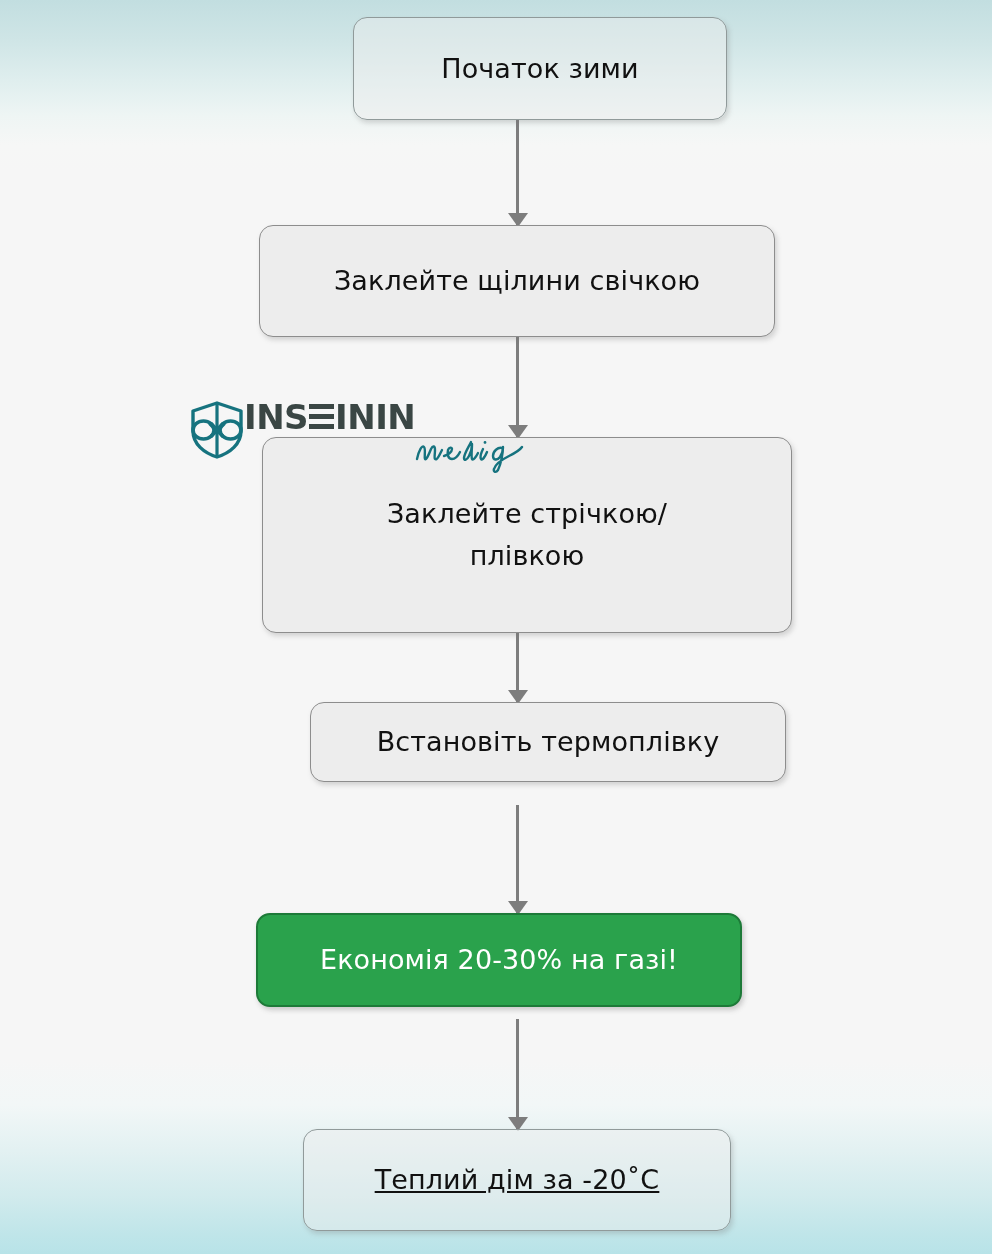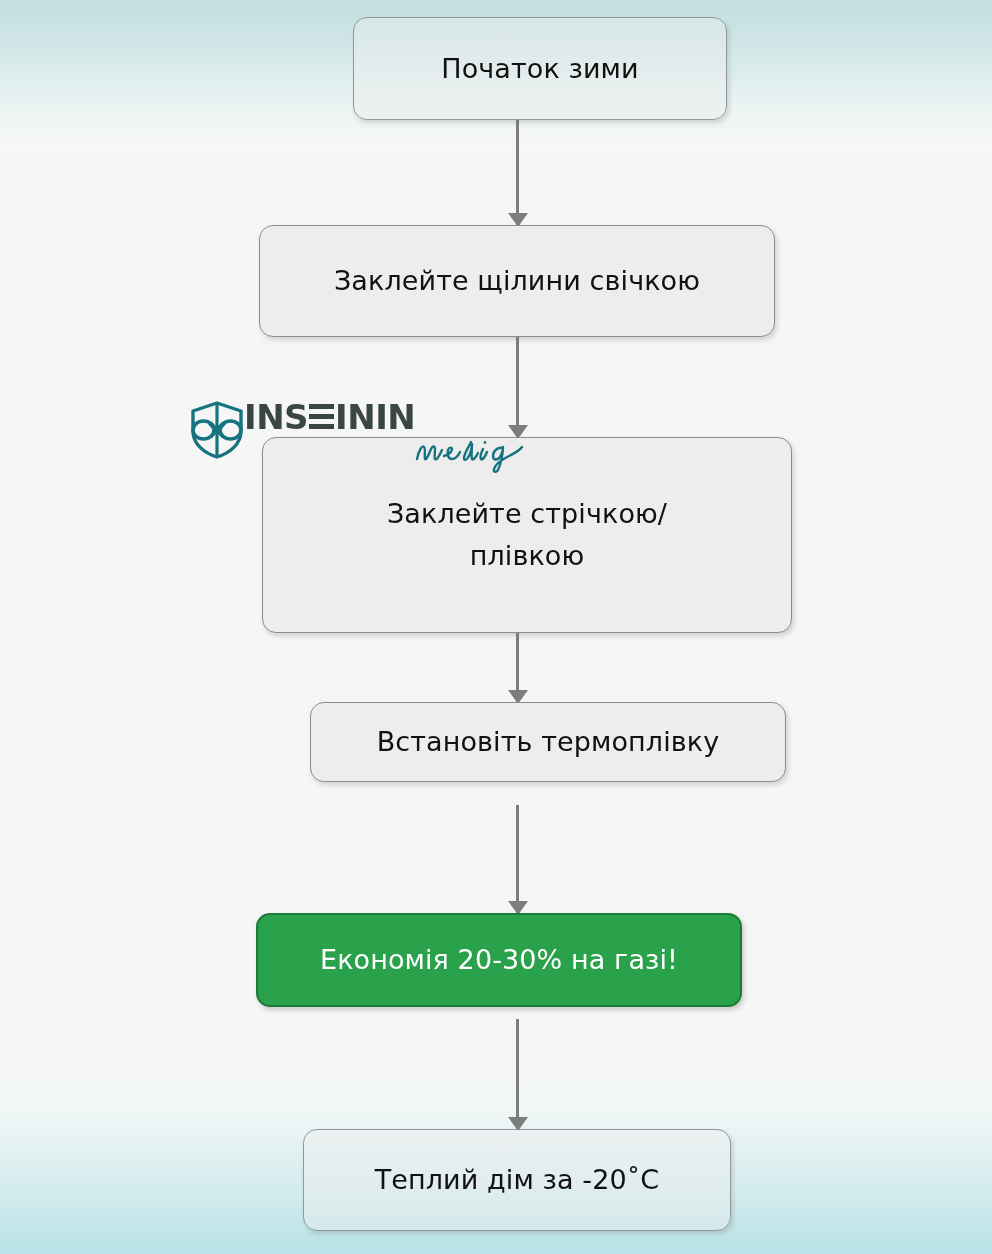--- a/index.html
+++ b/index.html
@@ -73,21 +73,21 @@
     padding: 0 18px;
     white-space: pre-line;
   }
 
   
   #node-start   { left: 353px; top: 17px;   width: 374px; height: 103px; }
   #node-check   { left: 259px; top: 225px;  width: 516px; height: 112px; }
   #node-seal    { left: 262px; top: 437px;  width: 530px; height: 196px; align-items: center; }
   #node-install { left: 278px; top: 702px;  width: 476px; height: 80px; margin-left: 32px; }
   #node-savings { left: 256px; top: 913px;  width: 486px; height: 94px; }
-  #node-warm    { left: 303px; top: 1129px; width: 428px; height: 102px; }
+  #node-warm    { left: 303px; top: 1129px; width: 428px; height: 102px; text-decoration: underline; }
 
   
   .connector {
     position: absolute;
     left: 516px;
     width: 3px;
     background: #7d7d7d;
     z-index: 1;
   }
   .connector .head {

